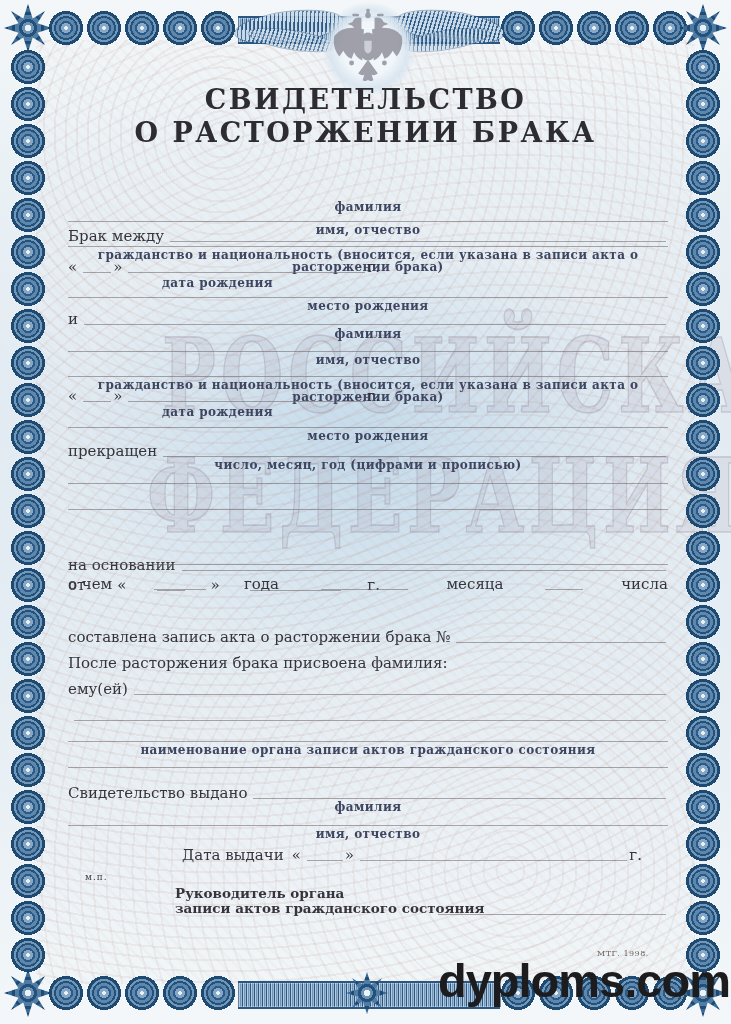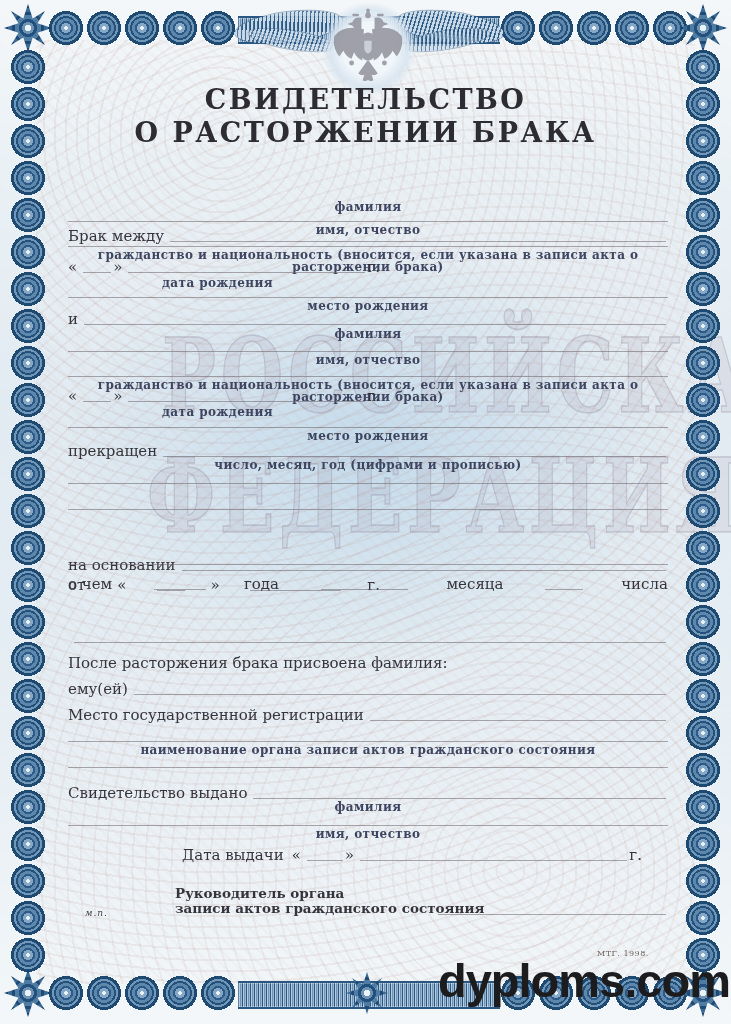--- a/index.html
+++ b/index.html
@@ -202,34 +202,34 @@
     <span class="ink">о чем</span>
     <span class="fill" style="flex:1.3;"></span>
     <span class="ink">года</span>
     <span class="fill" style="flex:2.2;"></span>
     <span class="ink">месяца</span>
     <span class="fill" style="flex:0.95;"></span>
     <span class="ink">числа</span>
   </div>
 
   <div class="frow" style="top:628px;">
+    <span class="ink">составлена запись акта о расторжении брака №</span>
     <span class="fill"></span>
   </div>
 
   <div class="frow" style="top:654px;">
     <span class="ink">После расторжения брака присвоена фамилия:</span>
   </div>
 
   <div class="frow" style="top:680px;">
     <span class="ink">ему(ей)</span>
     <span class="fill"></span>
   </div>
 
   <div class="frow" style="top:706px;">
-    <span class="ink">Место государственной регистрации</span>
     <span class="fill"></span>
   </div>
 
   <div class="rule" style="top:741px;"></div>
   <div class="sub" style="top:744px;">наименование органа записи актов гражданского состояния</div>
   <div class="rule" style="top:767px;"></div>
 
   <div class="frow" style="top:784px;">
     <span class="ink">Свидетельство выдано</span>
     <span class="fill"></span>
@@ -241,21 +241,21 @@
 
   <div class="frow" style="top:846px;left:182px;width:460px;">
     <span class="ink">Дата выдачи</span>
     <span class="ink" style="margin-left:8px;">«</span>
     <span class="fill short" style="flex:0 0 36px;"></span>
     <span class="ink">»</span>
     <span class="fill"></span>
     <span class="ink">г.</span>
   </div>
 
-  <div class="small" style="position:absolute;left:85px;top:908px;z-index:5;font-style:italic;">м.п.</div>
+  <div class="small" style="position:absolute;left:85px;top:872px;z-index:5;">м.п.</div>
 
   <div style="position:absolute;left:175px;top:886px;z-index:5;">
     <div class="bold13">Руководитель органа</div>
     <div class="bold13">записи актов гражданского состояния</div>
   </div>
   <div class="rule" style="top:914px;left:438px;width:228px;"></div>
 
   <div class="code">МТГ. 1998.</div>
   <div class="site">dyploms.com</div>
 </div>

